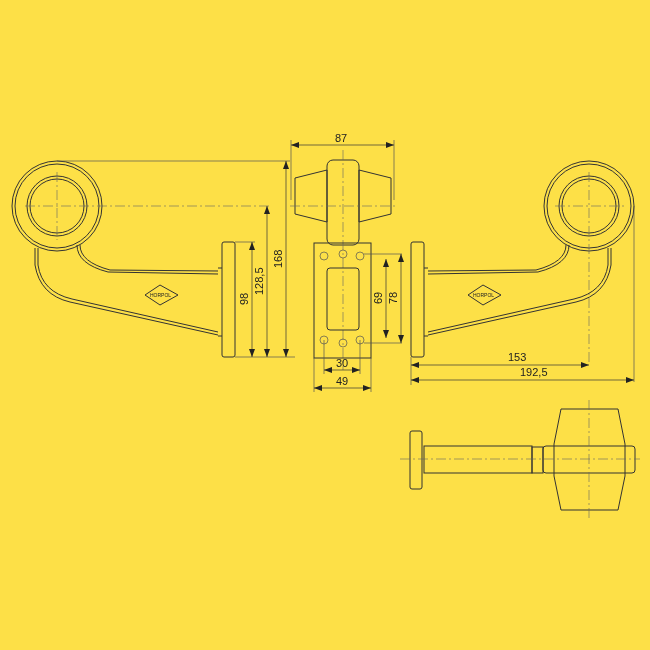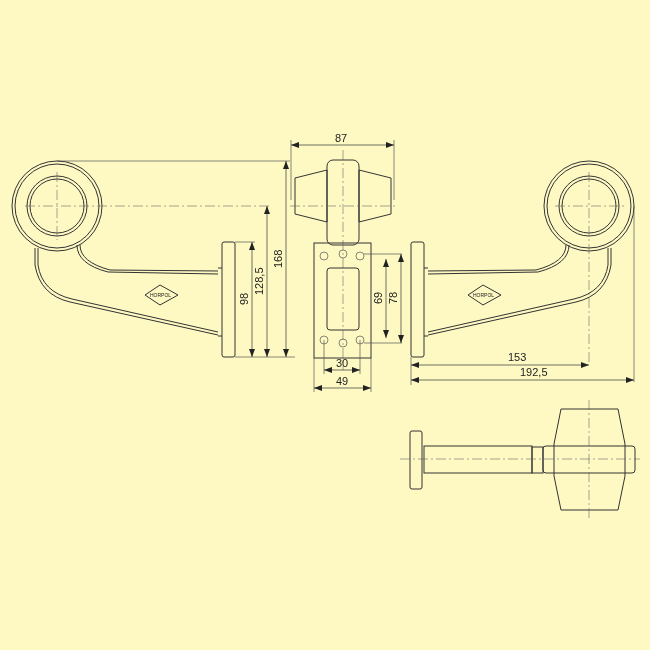--- a/index.html
+++ b/index.html
@@ -1,16 +1,16 @@
 <!DOCTYPE html>
 <html><head>
 <meta charset="utf-8">
 <style>
   html,body{margin:0;padding:0;background:#ffffff;}
-  #canvas{width:650px;height:650px;position:relative;background:#fef9c3;}
+  #canvas{width:650px;height:650px;position:relative;background:#fde047;}
   svg{position:absolute;left:0;top:0;}
   .ln{stroke:#333;stroke-width:1;fill:none;}
   .thin{stroke:#555;stroke-width:0.7;fill:none;}
   .cl{stroke:#666;stroke-width:0.6;fill:none;stroke-dasharray:10 3 2 3;}
   .dim{stroke:#333;stroke-width:0.7;fill:none;}
   .txt{font-family:"Liberation Sans",sans-serif;font-size:11px;fill:#222;}
   .logo{font-family:"Liberation Sans",sans-serif;font-size:5px;fill:#222;}
 </style>
 </head>
 <body>

